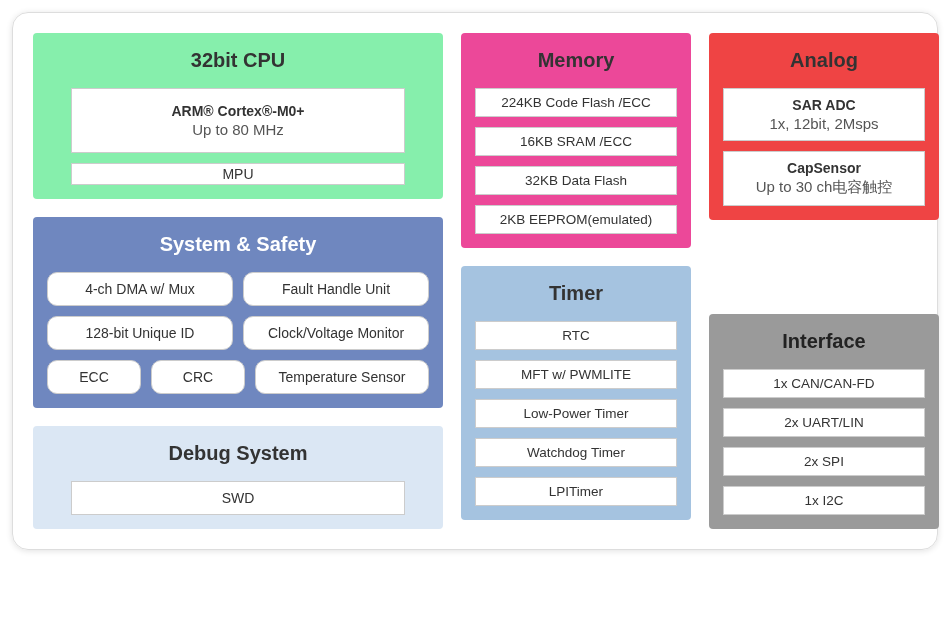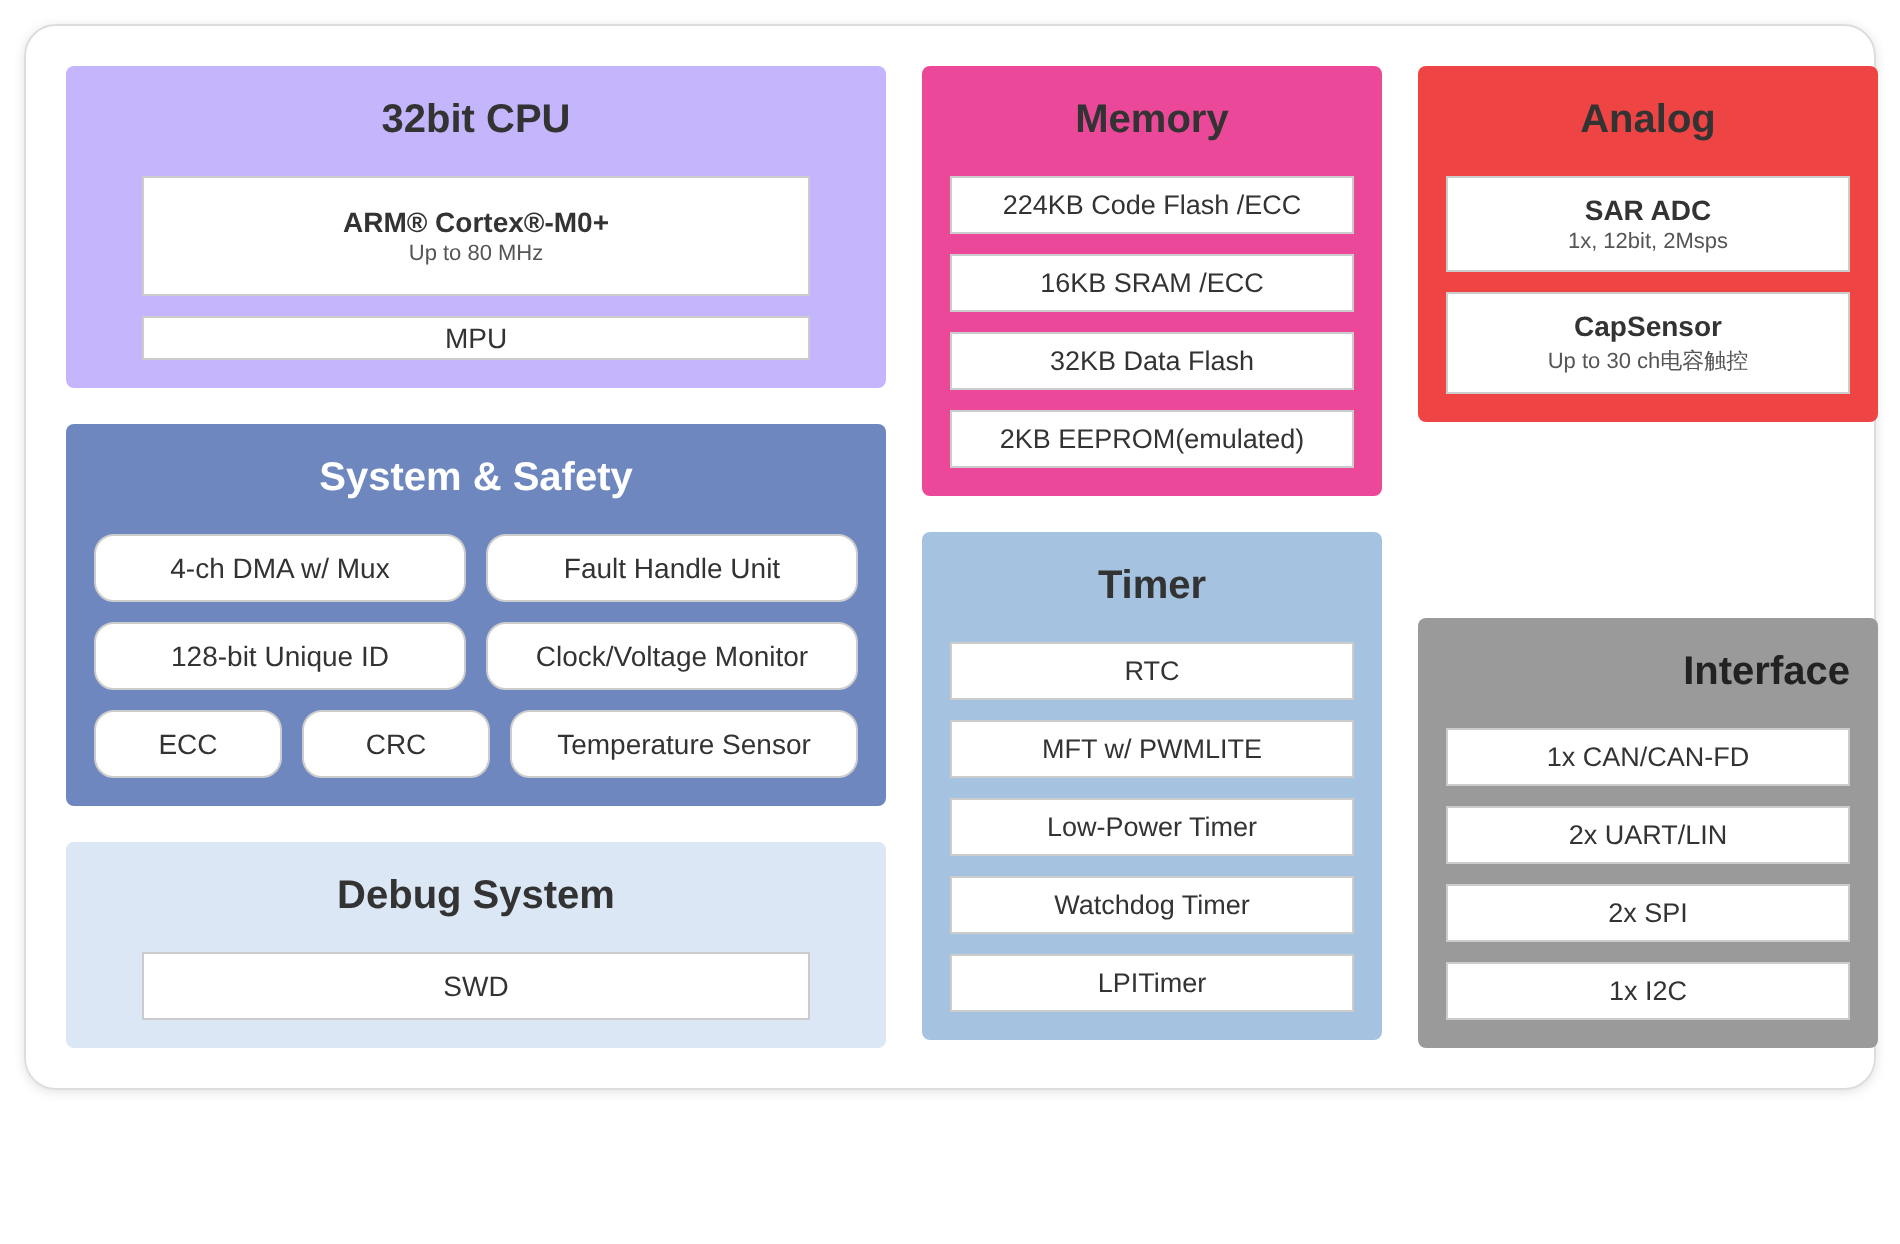--- a/index.html
+++ b/index.html
@@ -38,33 +38,33 @@
       border: 1px solid #ccc;
       text-align: center;
       font-size: 14px;
       color: #333;
       padding: 8px 6px;
       display: flex;
       flex-direction: column;
       justify-content: center;
       gap: 2px;
     }
-    .item-dual .sub { font-size: 11px; color: #555; }
+    .item-dual .sub { font-size: 15px; color: #555; }
     .row { display: flex; gap: 10px; }
     .row .item { flex: 1; border-radius: 10px; }
-    .cpu { background: #c4b5fd; }
+    .cpu { background: #86efac; }
     .cpu .arm-box { padding: 14px 6px; margin: 0 24px; }
     .cpu .mpu-box { padding: 2px 6px; margin: 0 24px; }
     .memory { background: #ec4899; }
     .analog { background: #ef4444; }
     .safety { background: #6f87bf; }
     .safety .block-title { color: #fff; }
     .timer { background: #a5c3e0; }
     .interface { background: #9a9a9a; }
-    .interface .block-title { color: #222; text-align: right; }
+    .interface .block-title { color: #222; }
     .debug { background: #dbe7f4; }
     .debug .item { margin: 0 24px; }
     .wide { margin: 0; text-align: center; }
     .narrow-items .item { font-size: 13.5px; padding: 6px 4px; }
   </style>
 </head>
 <body>
 
 <div class="container">
 

